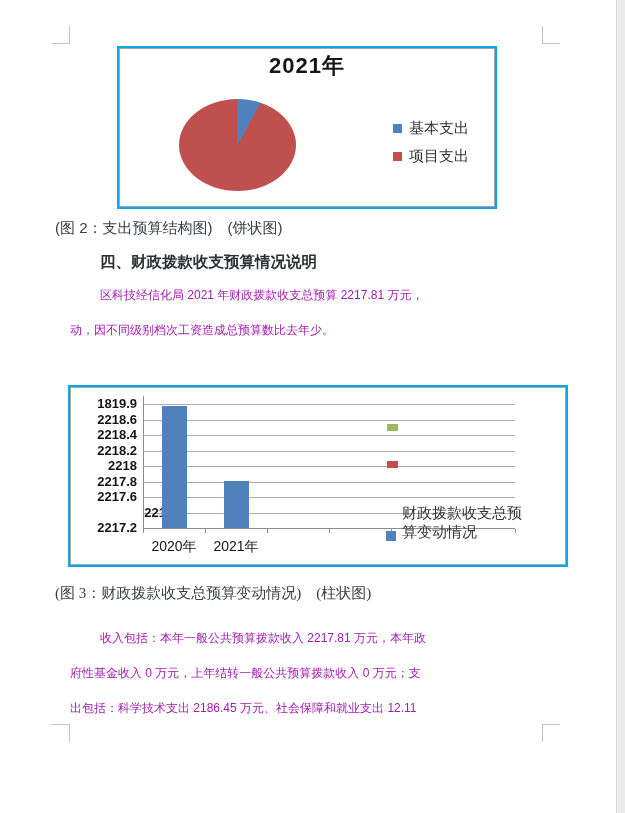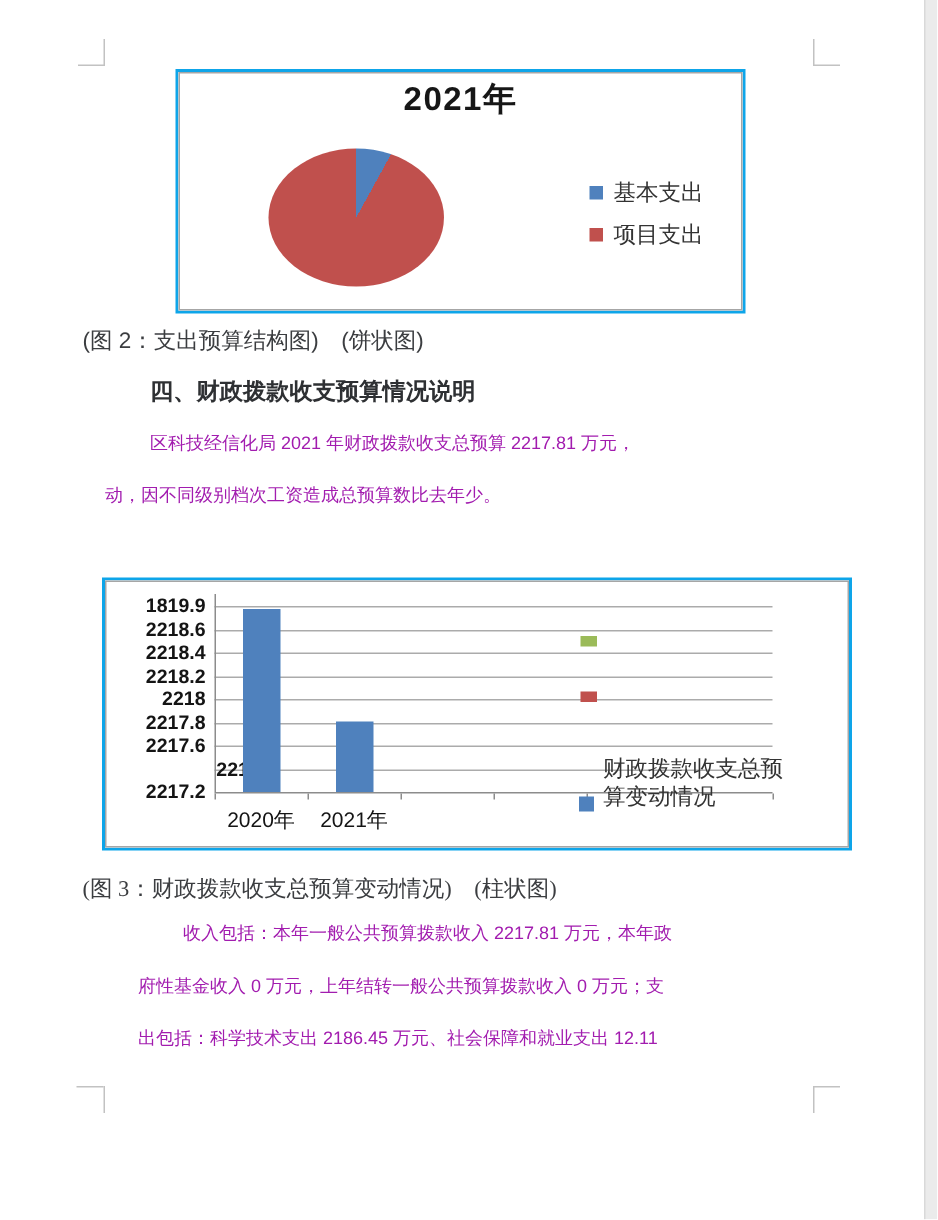--- a/index.html
+++ b/index.html
@@ -127,19 +127,19 @@
       <div class="marker" id="marker1" style="left: 316px; top: 73px; background: rgb(192, 80, 77);"></div>
       <div class="bar-legend">
         <span class="sq" id="bar-legend-sq" style="background: rgb(79, 129, 189);"></span>
         <span class="lbl">财政拨款收支总预算变动情况</span>
       </div>
     </div>
   </div>
 
   <div class="caption" style="top:583px;font-family:Liberation Serif, serif;">(图 3：财政拨款收支总预算变动情况)　(柱状图)</div>
 
-  <div class="para" style="top:605px;margin-left:22px;">
+  <div class="para" style="top:621px;">
     <div class="line first">收入包括：本年一般公共预算拨款收入 2217.81 万元，本年政</div>
     <div class="line">府性基金收入 0 万元，上年结转一般公共预算拨款收入 0 万元；支</div>
     <div class="line">出包括：科学技术支出 2186.45 万元、社会保障和就业支出 12.11</div>
   </div>
 
 </div>
 
 </body></html>

